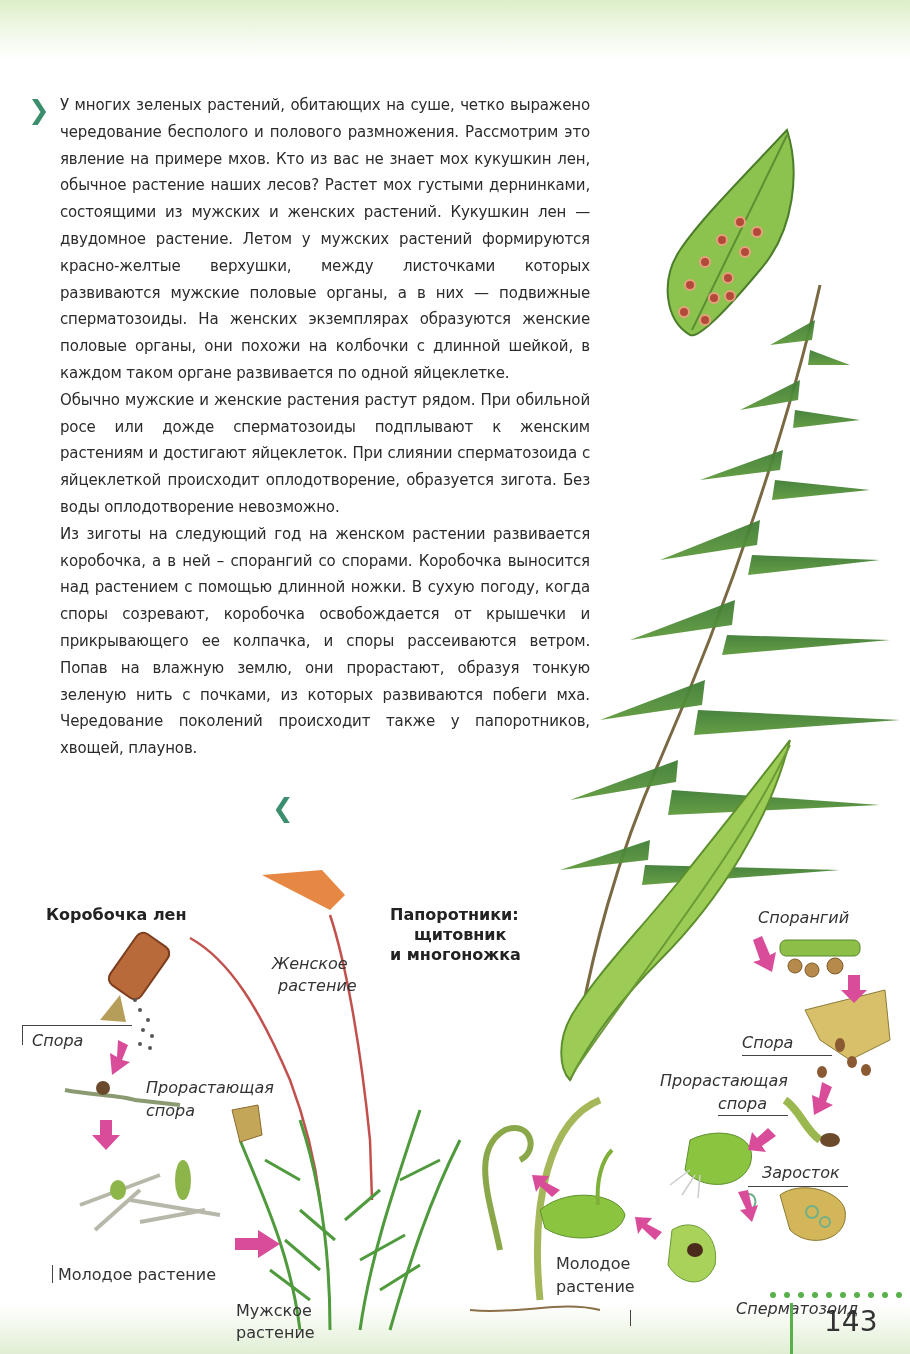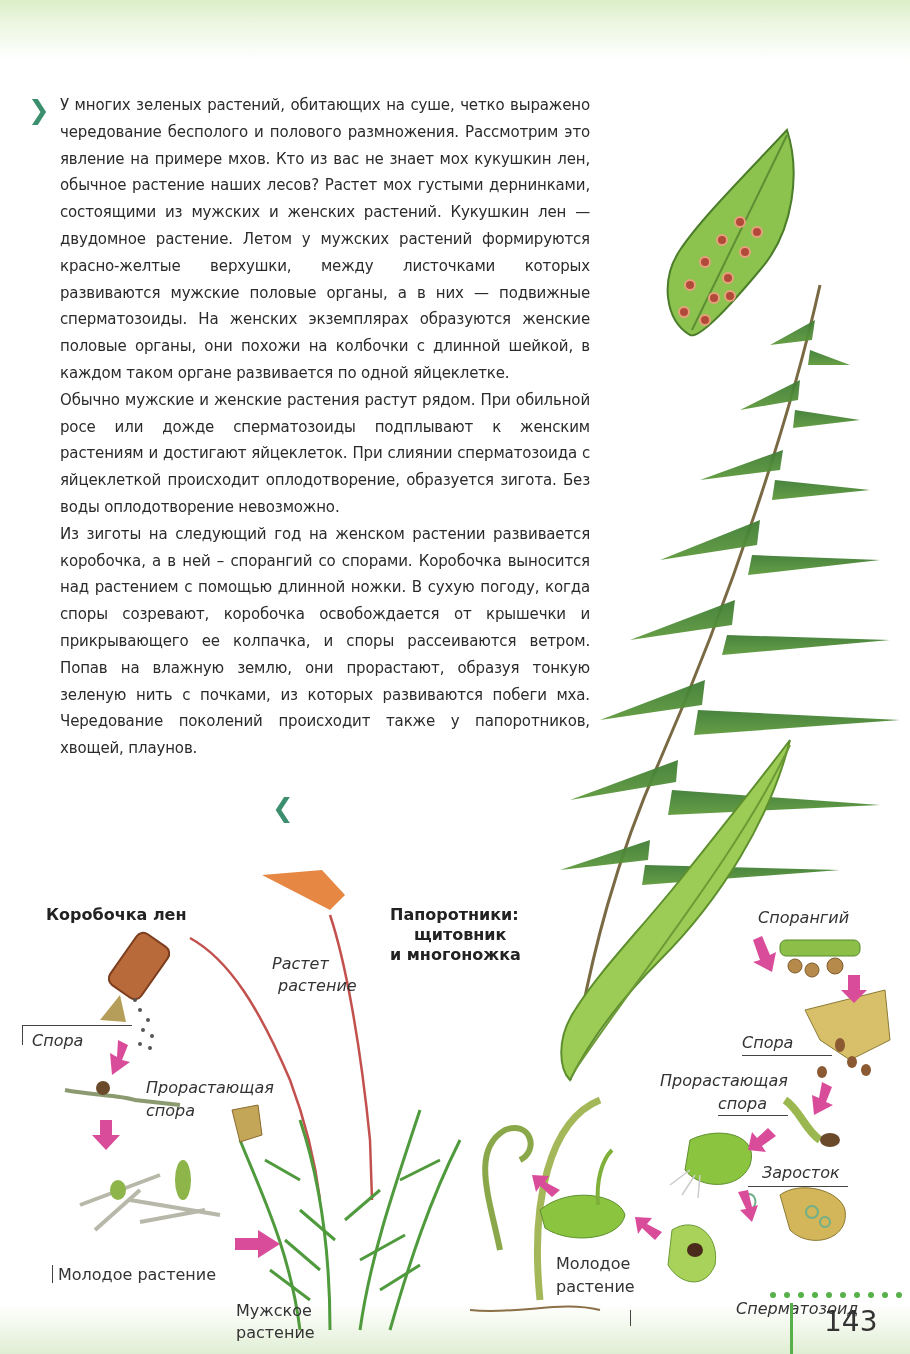--- a/index.html
+++ b/index.html
@@ -185,21 +185,21 @@
     <path d="M848 975 L860 975 L860 990 L867 990 L854 1003 L841 990 L848 990 Z"></path>
     <path d="M822 1082 L832 1087 L826 1102 L833 1105 L814 1115 L812 1095 L819 1098 Z"></path>
     <path d="M768 1128 L776 1136 L762 1146 L766 1152 L748 1150 L752 1132 L757 1138 Z"></path>
     <path d="M738 1192 L748 1190 L752 1207 L758 1205 L752 1222 L740 1210 L746 1209 Z"></path>
     <path d="M662 1232 L655 1240 L642 1228 L638 1234 L635 1217 L652 1218 L647 1224 Z"></path>
     <path d="M560 1190 L552 1197 L540 1186 L536 1192 L532 1175 L549 1176 L545 1182 Z"></path>
   </g>
 </svg>
 
 <div class="label bold" style="left:46px;top:904px;">Коробочка лен</div>
-<div class="label italic" style="left:272px;top:953px;">Растет</div>
+<div class="label italic" style="left:272px;top:953px;">Женское</div>
 <div class="label italic" style="left:278px;top:975px;">растение</div>
 <div class="leader" style="left:22px;top:1025px;width:110px;height:1px;"></div>
 <div class="leader" style="left:22px;top:1025px;width:1px;height:20px;"></div>
 <div class="label italic" style="left:32px;top:1030px;">Спора</div>
 <div class="label italic" style="left:146px;top:1077px;">Прорастающая</div>
 <div class="label italic" style="left:146px;top:1100px;">спора</div>
 <div class="leader" style="left:52px;top:1265px;width:1px;height:18px;"></div>
 <div class="label" style="left:58px;top:1264px;">Молодое растение</div>
 <div class="label" style="left:236px;top:1300px;">Мужское</div>
 <div class="label" style="left:236px;top:1322px;">растение</div>

